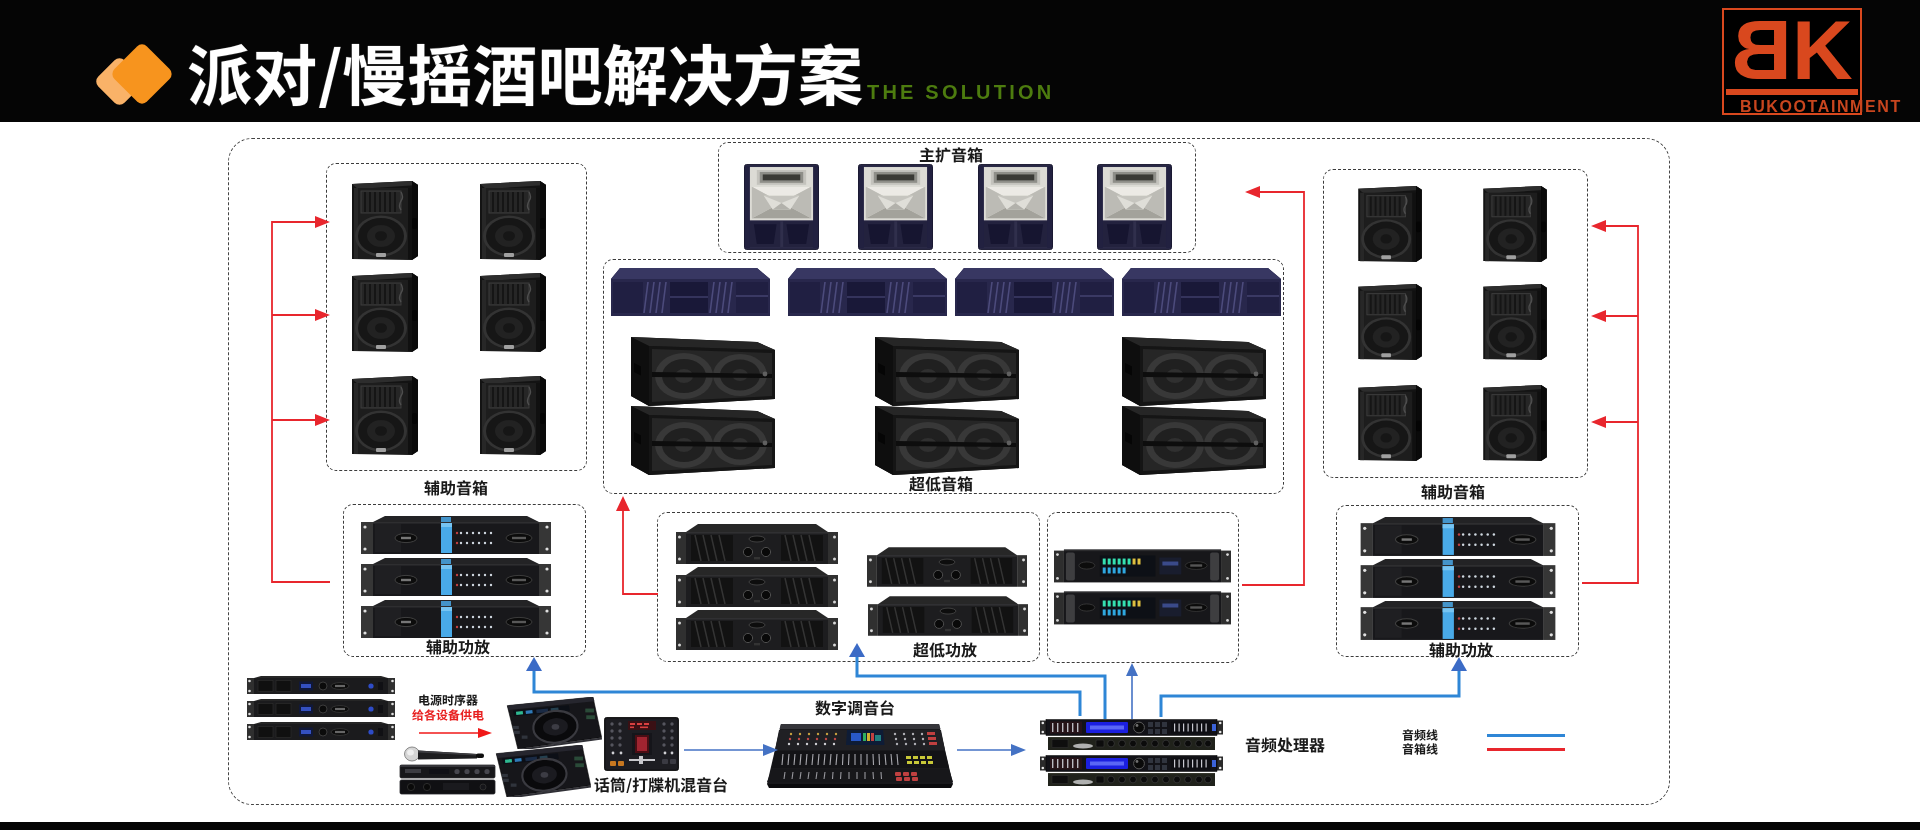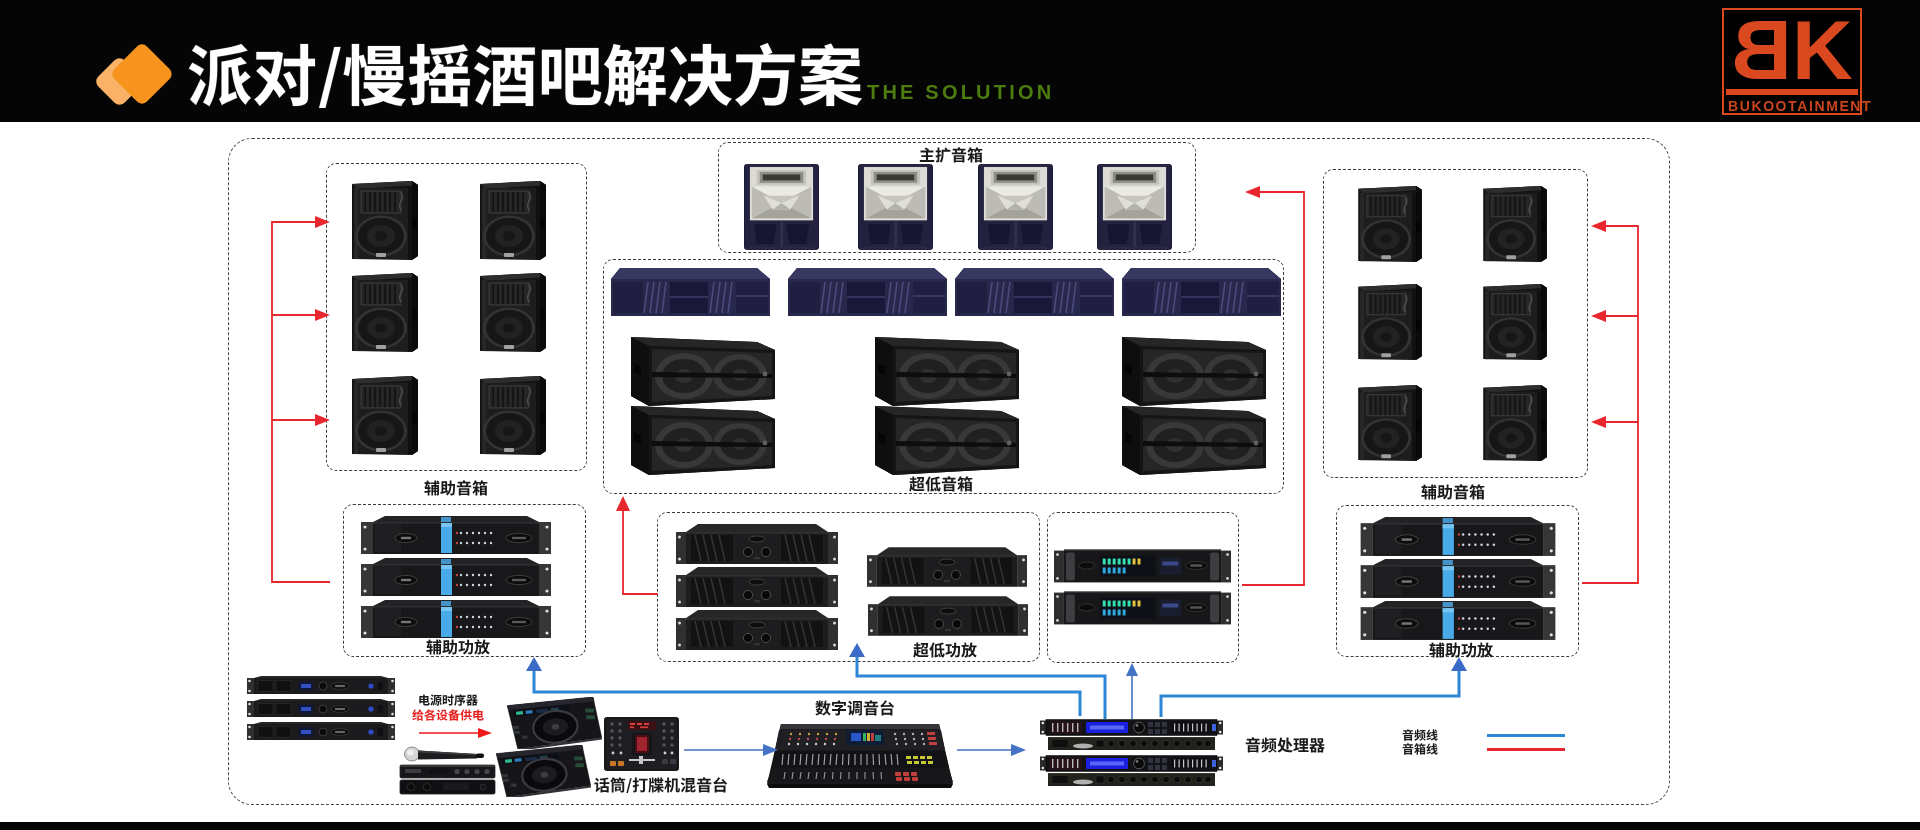--- a/index.html
+++ b/index.html
@@ -13,21 +13,21 @@
 .dm2{left:1px;top:13px;width:37px;height:37px;background:#f9b268;transform:rotate(45deg)}
 .dm1{left:19px;top:1px;width:46px;height:46px;background:#f7941e;transform:rotate(45deg)}
 .title-wrap{position:absolute;left:187px;top:42px;width:676px;height:66px;color:#fff}
 .title-svg{stroke:currentColor;stroke-width:3}
 .cjk{display:block;fill:currentColor}
 .subtitle{position:absolute;left:867px;top:81px;color:#4d7c0f;font-size:20px;font-weight:bold;letter-spacing:3.2px;white-space:nowrap}
 .bk-logo{position:absolute;left:1722px;top:8px;width:140px;height:107px;border:2px solid #d9481e;background:#000}
 .bk-letters{position:absolute;left:0;top:0;width:100%;text-align:center;color:#d9481e;font-size:84px;font-weight:bold;line-height:80px;letter-spacing:-8px}
 .bk-b{display:inline-block;transform:scaleX(-1)}
 .bk-bar{position:absolute;left:2px;right:2px;top:79px;height:6px;background:#d9481e}
-.bk-name{position:absolute;left:4px;top:88px;width:100%;text-align:center;color:#c8451e;font-size:14px;font-weight:bold;letter-spacing:1.6px}
+.bk-name{position:absolute;left:16px;top:88px;width:100%;text-align:center;color:#c8451e;font-size:16px;font-weight:bold;letter-spacing:1.6px}
 .canvas{position:absolute;left:0;top:0;width:1920px;height:830px;background:transparent}
 .canvas > *{position:absolute}
 .gbox{border:1.5px dashed #3c3c3c;border-radius:10px;background:transparent}
 .gbox[data-name="system-outline"]{border-radius:24px;border-color:#444}
 .canvas .dev{display:block}
 .wires{left:0;top:0;pointer-events:none}
 .lbl{transform:translateX(-50%);white-space:nowrap}
 .lbl .cjk{color:inherit}
 .legend-swatch{width:78px;height:2.6px}
 .ftr{position:absolute;left:0;top:822px;width:1920px;height:8px;background:#050505;z-index:5}

